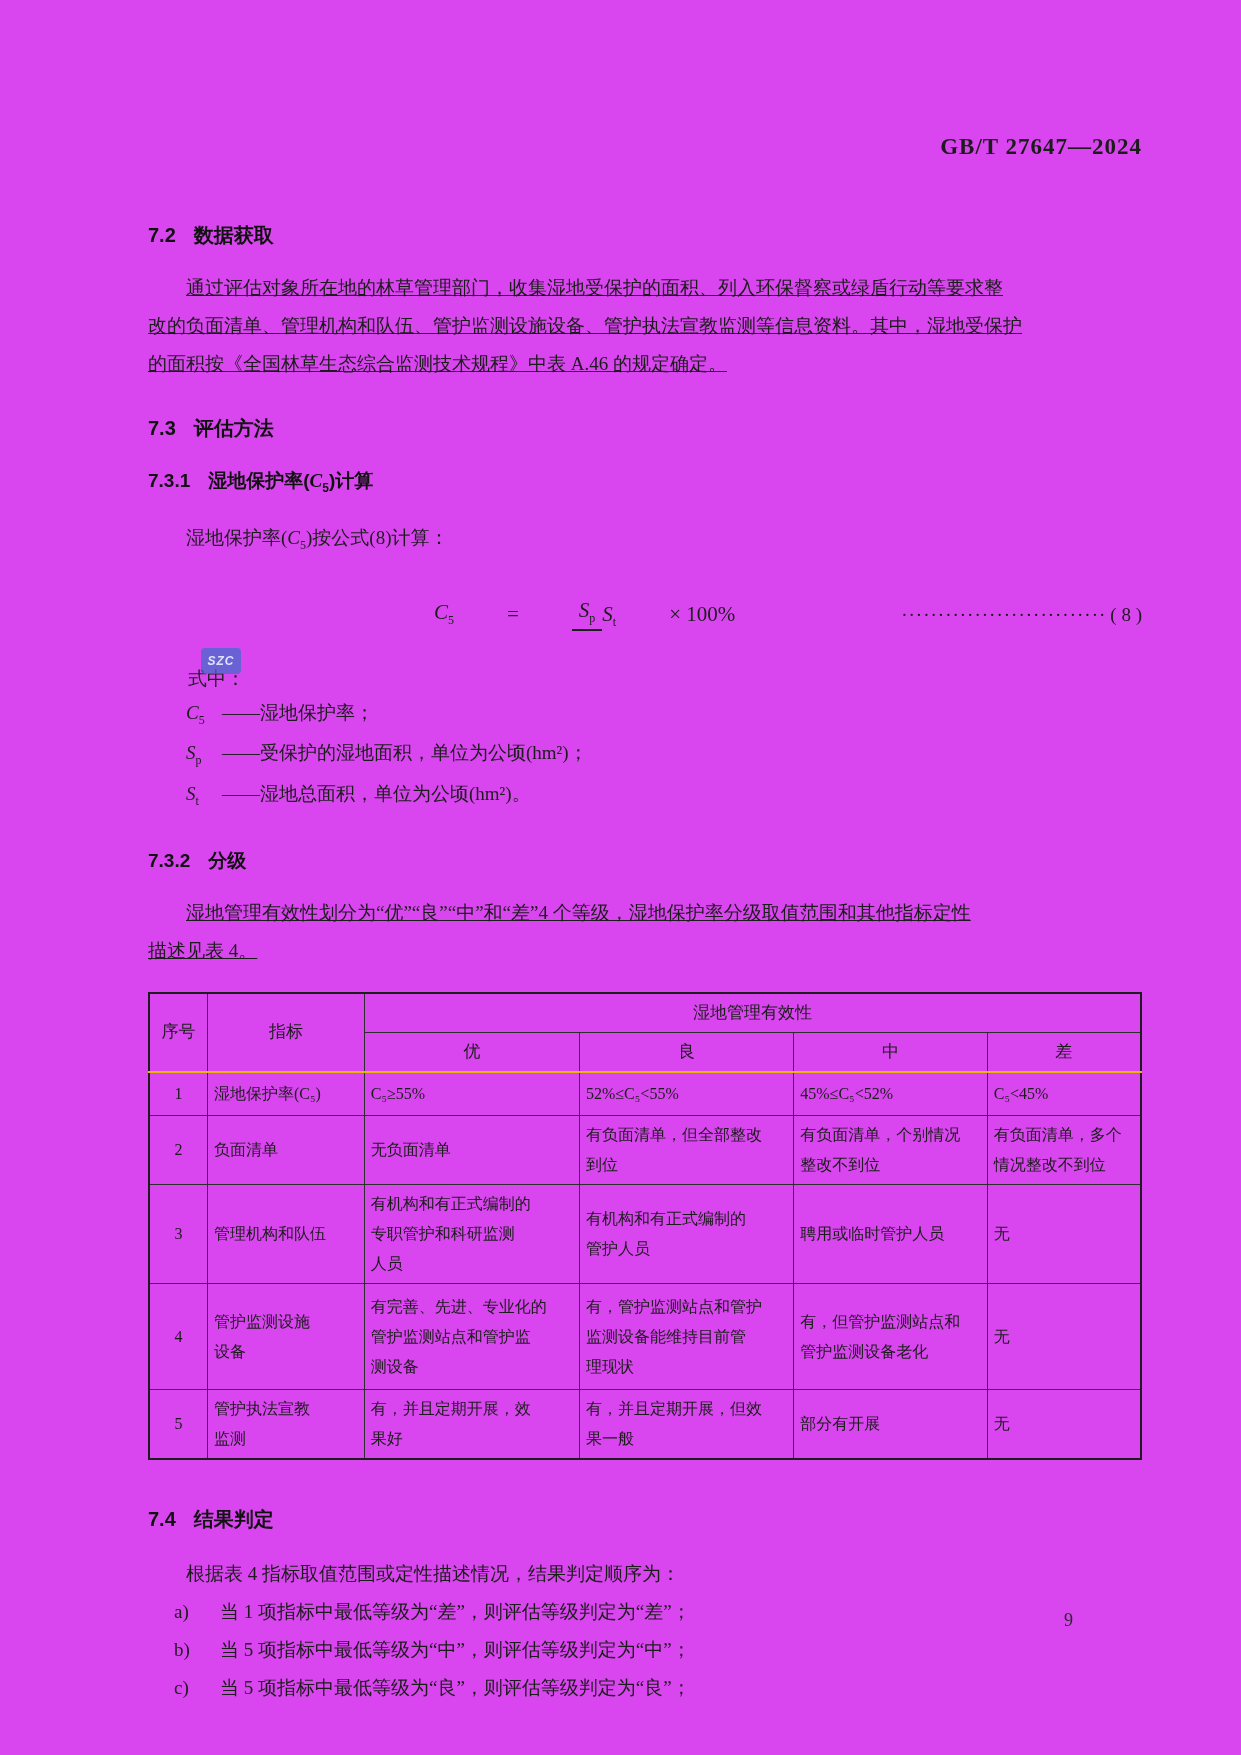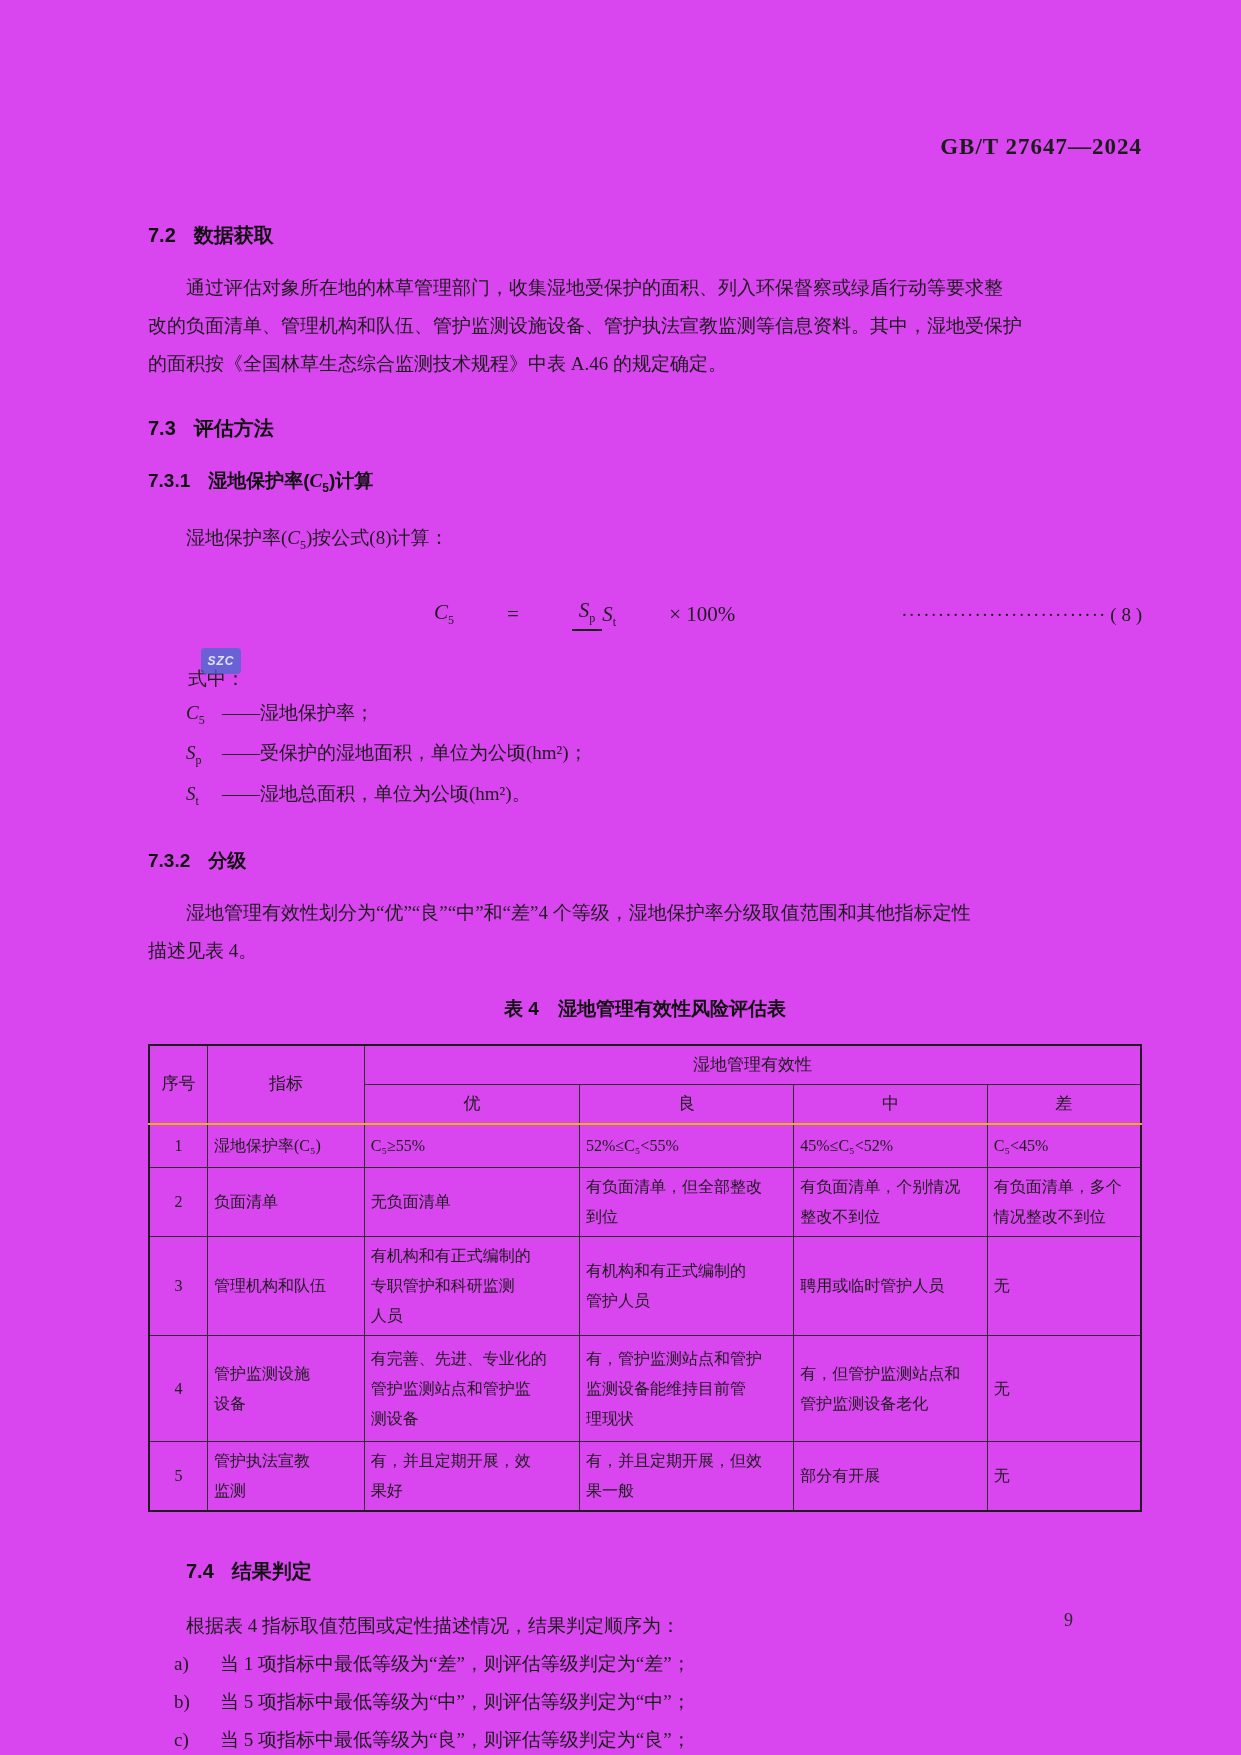--- a/index.html
+++ b/index.html
@@ -28,21 +28,21 @@
     font-family:"Liberation Sans","DejaVu Sans",sans-serif;
     font-weight:bold;
     color:#111;
   }
   .sec-h.lvl2{font-size:20px;margin-top:62px;}
   .sec-h.lvl3{font-size:19px;}
   .sec-num{margin-right:18px;}
   .sec-h .math i{font-family:"Liberation Serif","DejaVu Serif",serif;font-weight:bold;}
 
   .par{margin-top:20px;font-size:19px;}
-  .pline{line-height:38px;white-space:nowrap;}
+  .pline{line-height:38px;white-space:nowrap;text-decoration:underline;}
   .pline.indent{padding-left:38px;}
 
   .intro-line{margin-top:24px;font-size:19px;line-height:38px;padding-left:38px;}
 
   i.var{font-family:"Liberation Serif","DejaVu Serif",serif;font-style:italic;}
   sub.vs{font-size:12px;font-style:normal;}
 
   .formula-row{display:flex;align-items:center;margin-top:14px;height:74px;}
   .f-main{flex:1;display:flex;align-items:center;justify-content:center;
           padding-left:120px;font-size:21px;gap:43px;}
@@ -80,21 +80,21 @@
   table.gb td.thick-b{border-bottom:2px solid #eab308;}
   table.gb td.seq{text-align:center;}
   tr.hr1{height:33px;}
   tr.hr2{height:37px;}
   tr.r1{height:44px;}
   tr.r2{height:62px;}
   tr.r3{height:98px;}
   tr.r4{height:106px;}
   tr.r5{height:62px;}
 
-  .sec-h.s74{margin-top:46px;margin-left:38px;}
+  .sec-h.s74{margin-top:46px;}
   .li-wrap{margin-top:0;}
   .intro74{margin-top:22px;font-size:19px;line-height:38px;padding-left:38px;}
   .li{font-size:19px;line-height:38px;padding-left:26px;white-space:nowrap;}
   .li-label{display:inline-block;width:46px;}
 
   .watermark{
     position:absolute;left:201px;top:648px;width:40px;height:26px;
     background:rgba(62,108,201,0.72);border-radius:4px;
     display:flex;align-items:center;justify-content:center;
     font-family:"Liberation Sans","DejaVu Sans",sans-serif;
@@ -163,21 +163,20 @@
     </div>
 
     <div class="sec-h lvl3" style="margin-top:30px;">
       <span class="sec-num">7.3.2</span><span>分级</span>
     </div>
     <div class="par">
       <div class="pline indent">湿地管理有效性划分为“优”“良”“中”和“差”4 个等级，湿地保护率分级取值范围和其他指标定性</div>
       <div class="pline">描述见表 4。</div>
     </div>
 
-    <div class="tbl-caption">表 4　湿地管理有效性风险评估表</div>
 
     <table class="gb">
       <colgroup>
         <col style="width:5.9%">
           <col style="width:15.8%">
           <col style="width:21.7%">
         <col style="width:21.6%">
           <col style="width:19.5%">
           <col style="width:15.5%">
       </colgroup>

